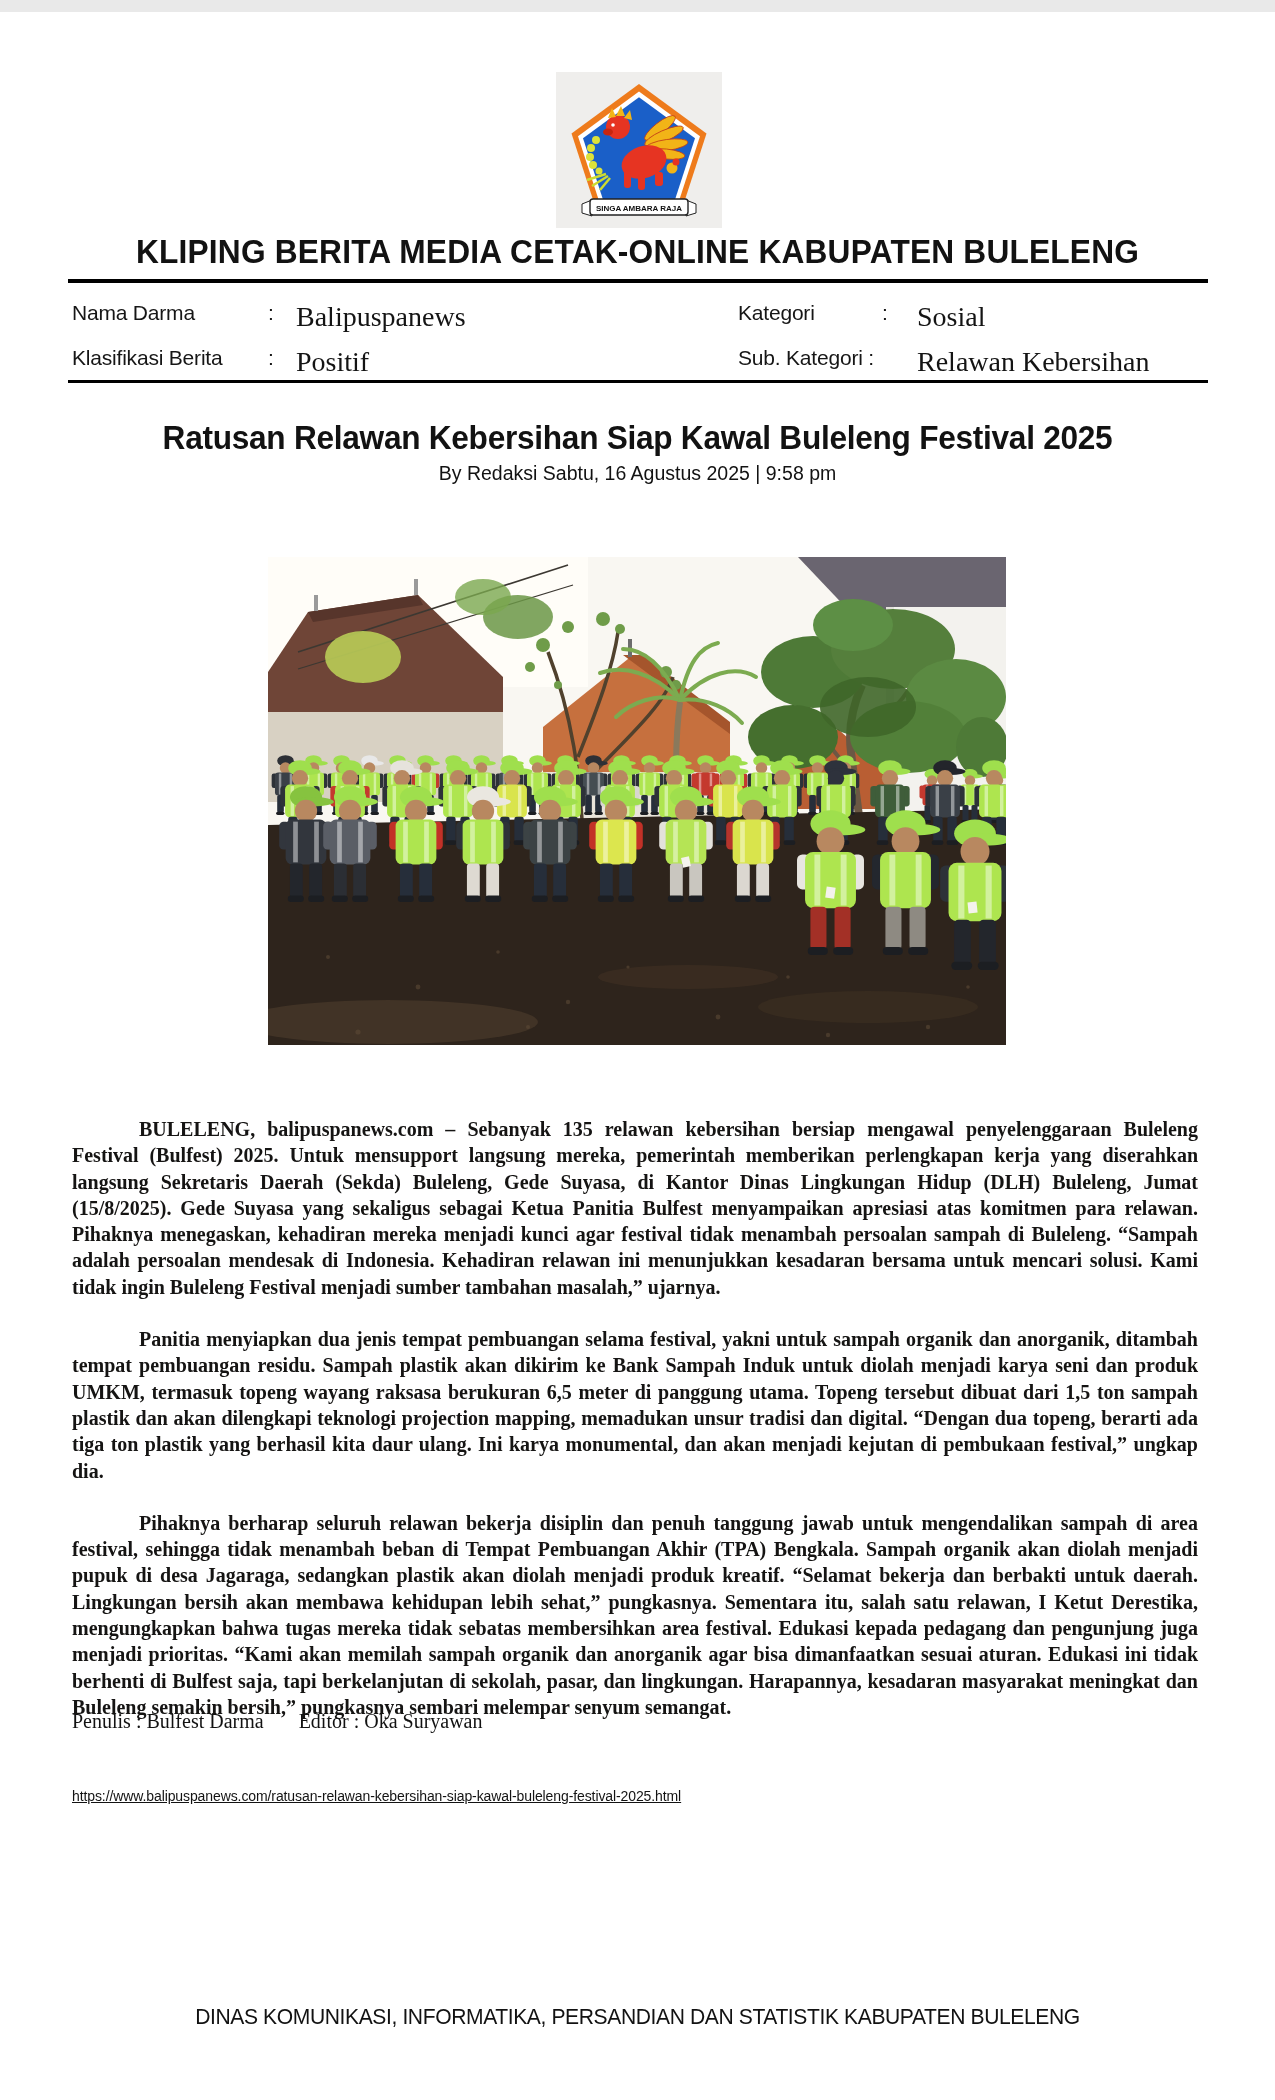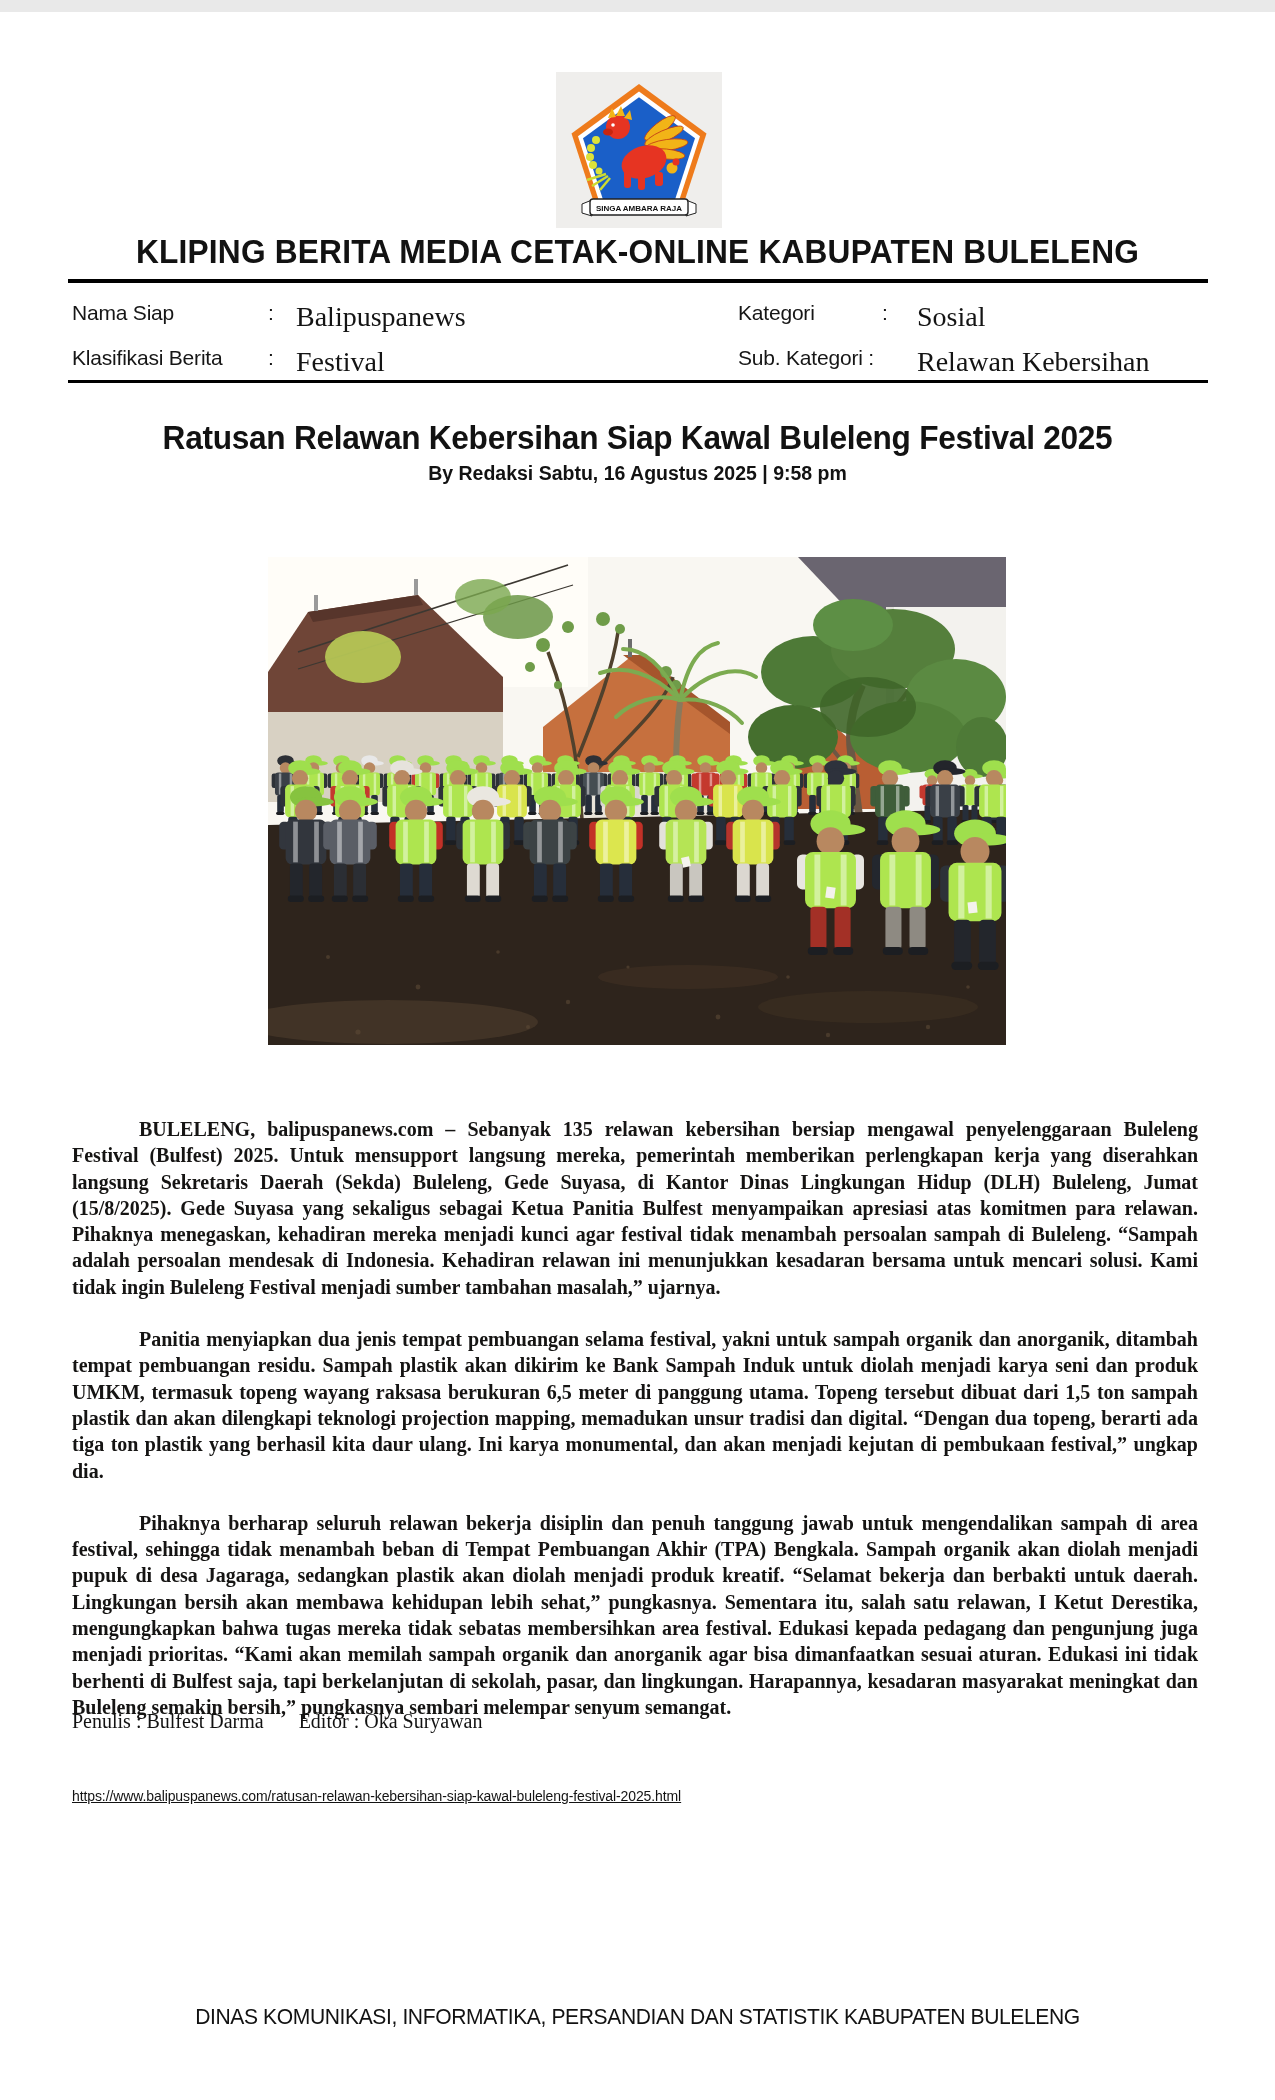--- a/index.html
+++ b/index.html
@@ -17,21 +17,21 @@
   .rule-thin{top:368px;height:3px;}
 
   
   .m-label{font-size:21px;letter-spacing:-0.2px;color:#161616;}
   .m-value{font-family:"Liberation Serif",serif;font-size:28px;color:#141414;text-align:right;}
   .row1{top:289px;} .row2{top:334px;}
 
   
   .art-title{top:406px;font-size:34px;font-weight:700;letter-spacing:-0.3px;
              transform:scaleX(.93);transform-origin:center;white-space:nowrap;}
-  .byline{top:450px;font-size:19.5px;font-weight:700;letter-spacing:0;}
+  .byline{top:450px;font-size:19.5px;font-weight:400;letter-spacing:0;}
   .photo{left:268px;top:545px;width:738px;height:488px;}
   .photo svg{display:block;width:100%;height:100%;}
 
   .bodytext{left:72px;top:1104px;width:1126px;}
   .bodytext p{font-family:"Liberation Serif",serif;font-size:20px;line-height:26.3px;
               text-align:justify;text-indent:67px;margin:0 0 26px 0;color:#151413;font-weight:bold;}
 
   .credits{left:72px;top:1698px;font-family:"Liberation Serif",serif;font-size:20px;}
   .credits .ed{margin-left:30px;}
   .url-line{left:72px;top:1776px;font-size:14px;letter-spacing:-0.1px;color:#131313;text-decoration:underline;}
@@ -95,30 +95,30 @@
         <rect x="34" y="127" width="98" height="16" rx="3" fill="#ffffff" stroke="#222222" stroke-width="1.4"></rect>
         <text x="83" y="139" text-anchor="middle" font-family="Liberation Sans, sans-serif" font-size="8" font-weight="bold" fill="#111111">SINGA AMBARA RAJA</text>
       </g>
     </svg>
   </div>
 
   <div class="abs center hdr-title">KLIPING BERITA MEDIA CETAK-ONLINE KABUPATEN BULELENG</div>
 
   <div class="abs rule rule-thick"></div>
 
-  <span class="abs m-label row1" style="left:72px">Nama Siap</span>
+  <span class="abs m-label row1" style="left:72px">Nama Darma</span>
   <span class="abs m-label row1" style="left:268px">:</span>
   <span class="abs m-value row1" style="left:296px">Balipuspanews</span>
   <span class="abs m-label row1" style="left:738px">Kategori</span>
   <span class="abs m-label row1" style="left:882px">:</span>
   <span class="abs m-value row1" style="left:917px">Sosial</span>
 
   <span class="abs m-label row2" style="left:72px">Klasifikasi Berita</span>
   <span class="abs m-label row2" style="left:268px">:</span>
-  <span class="abs m-value row2" style="left:296px">Festival</span>
+  <span class="abs m-value row2" style="left:296px">Positif</span>
   <span class="abs m-label row2" style="left:738px">Sub. Kategori :</span>
   <span class="abs m-value row2" style="left:917px">Relawan Kebersihan</span>
 
   <div class="abs rule rule-thin"></div>
 
   <div class="abs center art-title">Ratusan Relawan Kebersihan Siap Kawal Buleleng Festival 2025</div>
   <div class="abs center byline">By Redaksi Sabtu, 16 Agustus 2025 | 9:58 pm</div>
 
   <div class="abs photo" role="img" aria-label="Ratusan relawan bertopi dan berompi hijau berkumpul di lapangan tanah dengan latar atap bangunan dan pepohonan">
     <svg viewBox="0 0 738 488" preserveAspectRatio="none">

